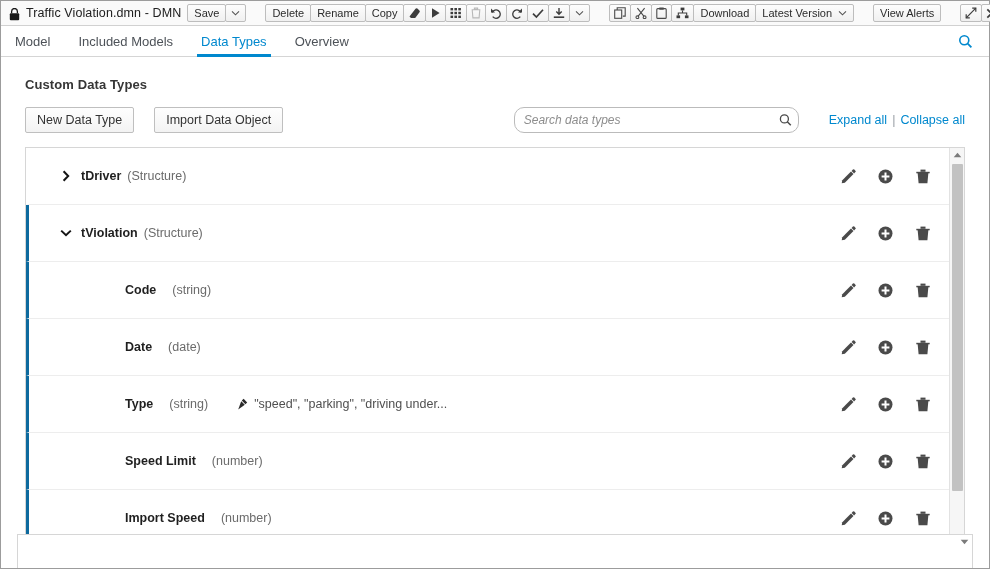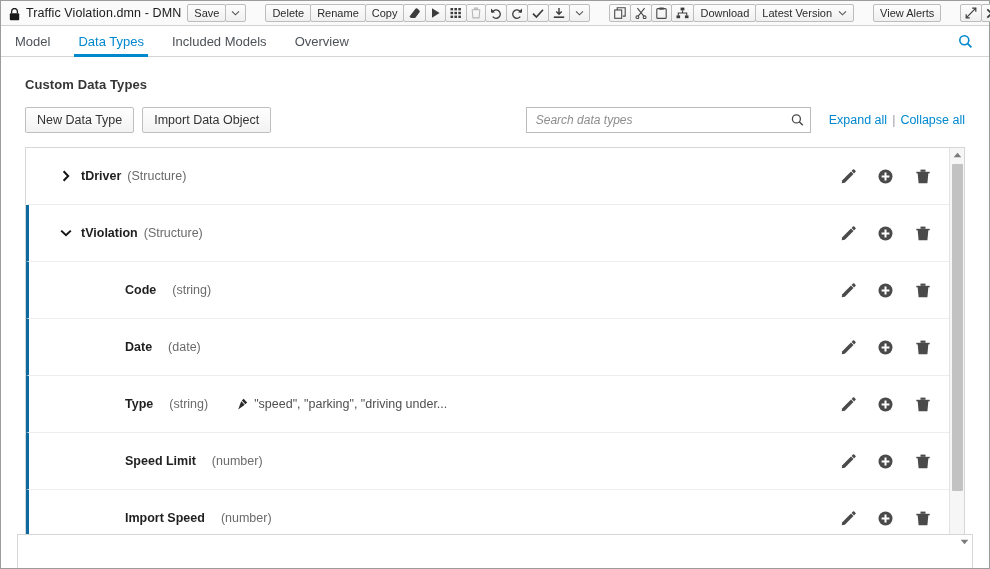--- a/index.html
+++ b/index.html
@@ -119,20 +119,21 @@
     font-weight: bold;
     color: #363636;
     margin: 20px 0 0 0;
     letter-spacing: .1px;
   }
   .actionbar {
     display: flex;
     align-items: center;
     margin-top: 15px;
     height: 26px;
+    gap: 12px;
   }
   .btn {
     height: 26px;
     background: linear-gradient(to bottom,#fefefe,#f3f3f3);
     border: 1px solid #bfbfbf;
     border-radius: 2px;
     font-size: 12.5px;
     color: #333;
     padding: 0 11px;
     display: flex;
@@ -144,21 +145,21 @@
   .ab-spacer { flex: 1 1 auto; }
   .searchwrap {
     position: relative;
     width: 285px;
     height: 26px;
     margin-right: 18px;
   }
   .searchwrap input {
     width: 100%; height: 100%;
     border: 1px solid #bbb;
-    border-radius: 0;
+    border-radius: 10px;
     padding: 0 26px 0 9px;
     font-size: 12px;
     font-style: italic;
     color: #be185d;
     font-family: "Liberation Sans", sans-serif;
     background: #fff;
     outline: none;
   }
   .searchwrap input::placeholder { color: #8d8d8d; font-style: italic; }
   .search-ico {
@@ -433,25 +434,25 @@
         </svg>
       </div>
     </div>
   </div>
 
   <div class="navbar">
     <div class="tabs">
       <div class="tab">
         <span>Model</span>
       </div>
+      <div class="tab">
+        <span>Included Models</span>
+      </div>
       <div class="tab active">
         <span>Data Types</span>
-      </div>
-      <div class="tab">
-        <span>Included Models</span>
       </div>
       <div class="tab">
         <span>Overview</span>
       </div>
     </div>
     <div class="nav-spacer"></div>
     <div class="nav-search">
       <svg width="15" height="15" viewBox="0 0 15 15">
         <circle cx="6.3" cy="6.3" r="4.5" fill="none" stroke="#0088ce" stroke-width="1.6"></circle>
         <path d="M9.7 9.7 13.4 13.4" stroke="#0088ce" stroke-width="1.8" fill="none"></path>

